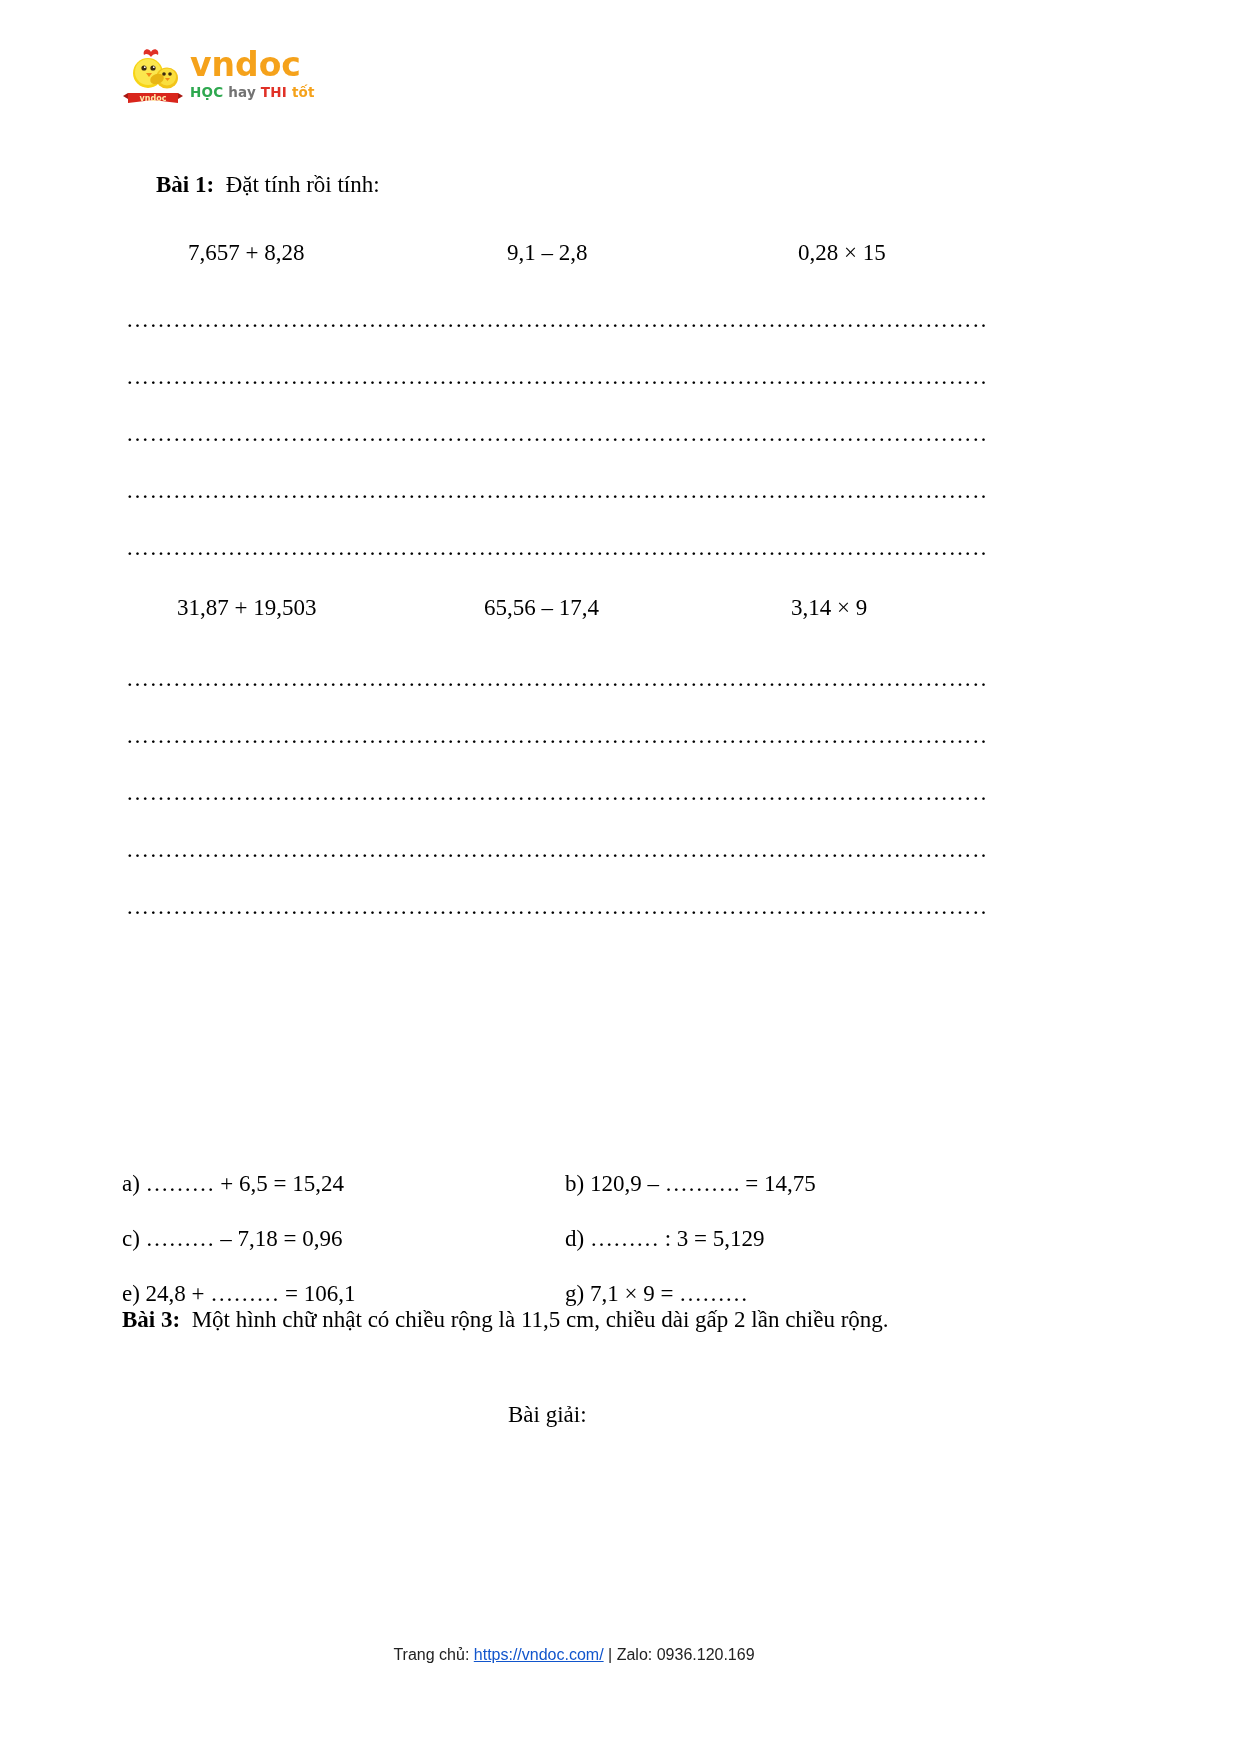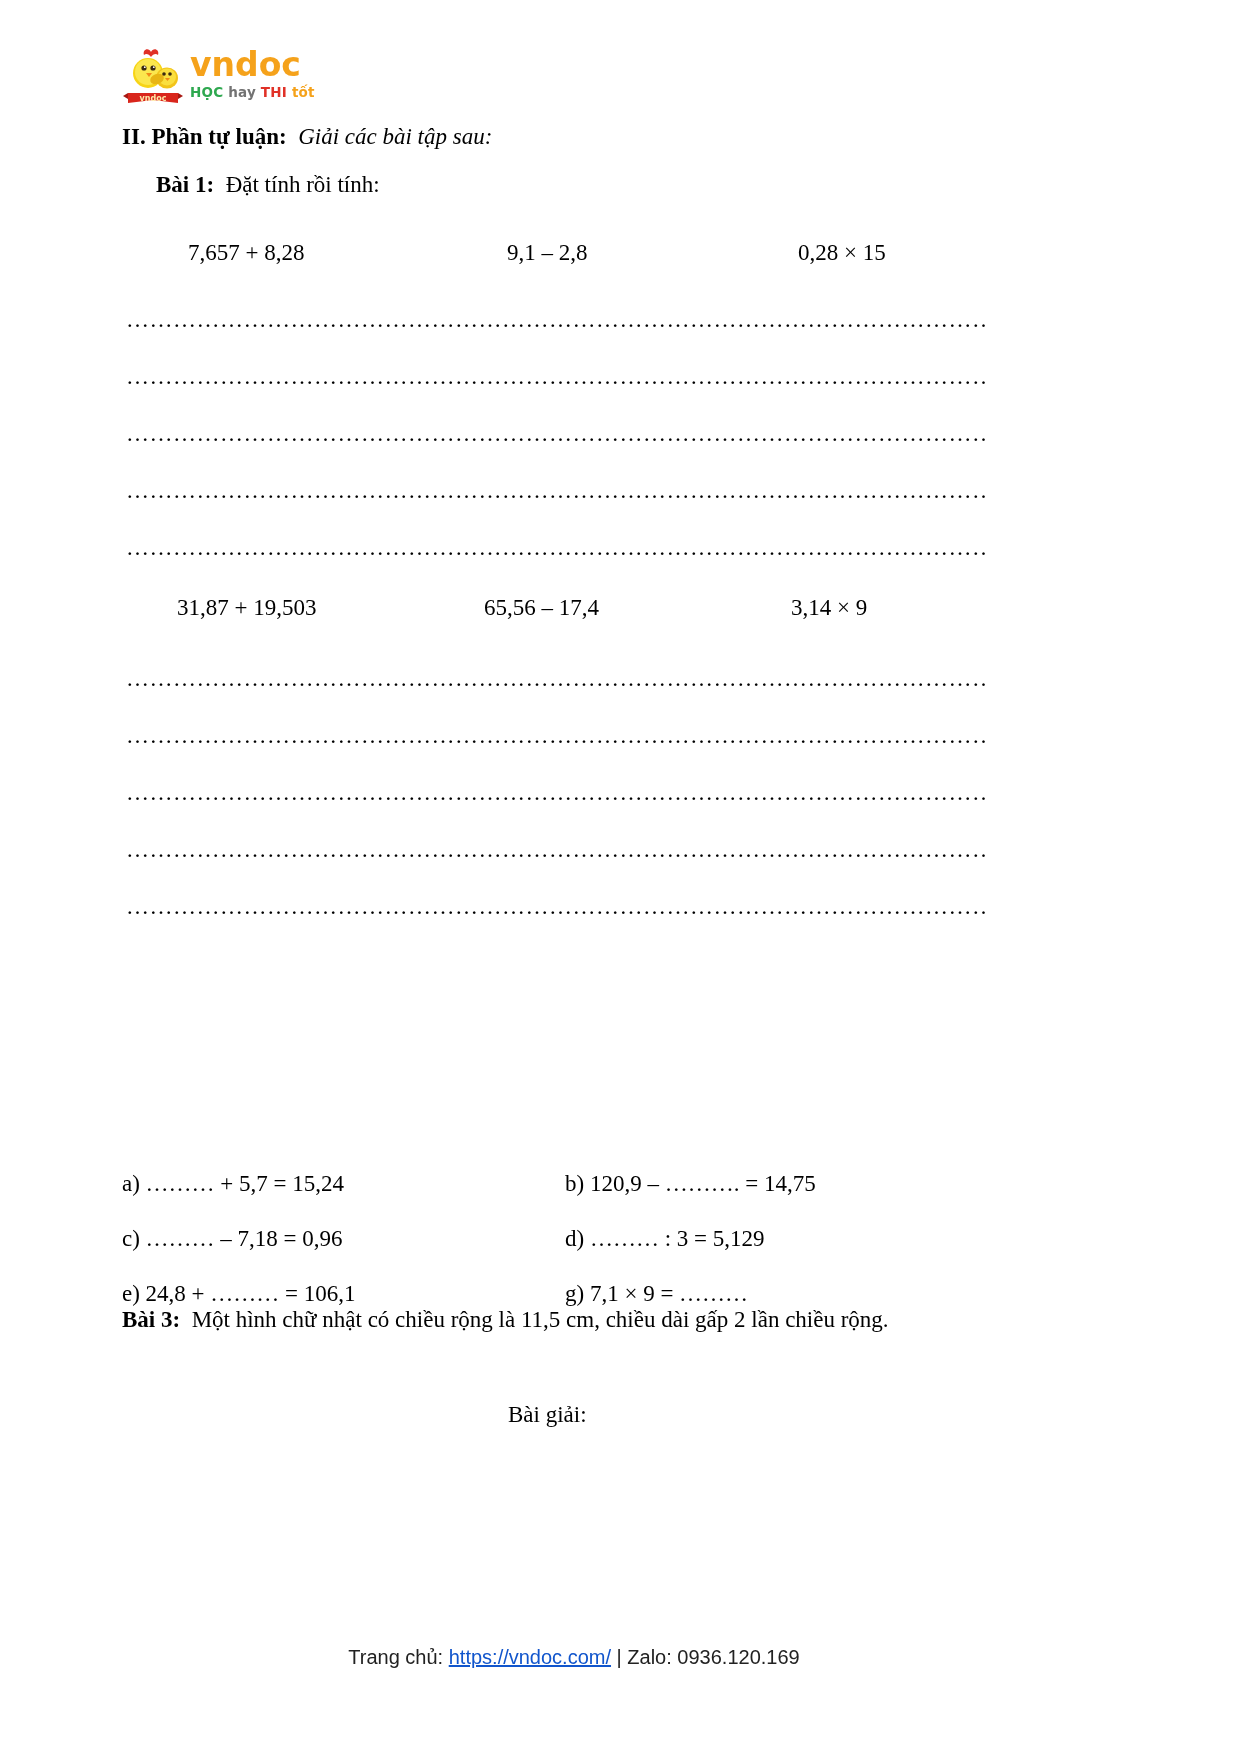--- a/index.html
+++ b/index.html
@@ -135,21 +135,21 @@
   .fib-r3 { top: 1279px; }
 
   
   .footer {
     position: absolute;
     left: 0;
     top: 1646px;
     width: 1148px;
     text-align: center;
     font-family: "Liberation Sans", sans-serif;
-    font-size: 20px;
+    font-size: 16px;
     color: #222222;
   }
   .footer a, .footer .link {
     color: #1155CC;
     text-decoration: underline;
   }
   .footer .sep { color: #222; }
 </style>
 </head>
 <body>
@@ -187,24 +187,20 @@
       </svg>
     </div>
     <div class="logo-text-block">
       <div class="logo-word">vndoc</div>
       <div class="logo-tagline">
         <span class="tag-hoc">HỌC</span><span>&nbsp;</span><span class="tag-hay">hay</span><span>&nbsp;</span><span class="tag-thi">THI</span><span>&nbsp;</span><span class="tag-tot">tốt</span>
       </div>
     </div>
   </div>
 
-  <div class="line heading-ii">
-    <span class="b">II. Phần tự luận:</span>
-    <span>&nbsp;</span><span class="i">Giải các bài tập sau:</span>
-  </div>
 
   <div class="line bai1">
     <span class="b">Bài 1:</span>
     <span>&nbsp;</span><span>Đặt tính rồi tính:</span>
   </div>
 
   <div class="expr-row expr-row-1">
     <span class="cell c1">7,657 + 8,28</span>
     <span class="cell c2">9,1 – 2,8</span>
     <span class="cell c3">0,28 × 15</span>
@@ -223,21 +219,21 @@
   </div>
 
   <div class="dots" style="top:664px">……………………………………………………………………………………………………………………………………………………</div>
   <div class="dots" style="top:721px">……………………………………………………………………………………………………………………………………………………</div>
   <div class="dots" style="top:778px">……………………………………………………………………………………………………………………………………………………</div>
   <div class="dots" style="top:835px">……………………………………………………………………………………………………………………………………………………</div>
   <div class="dots" style="top:892px">……………………………………………………………………………………………………………………………………………………</div>
 
 
   <div class="fib fib-r1">
-    <span class="col-a">a) ……… + 5,7 = 15,24</span>
+    <span class="col-a">a) ……… + 6,5 = 15,24</span>
     <span class="col-b">b) 120,9 – ………. = 14,75</span>
   </div>
   <div class="fib fib-r2">
     <span class="col-a">c) ……… – 7,18 = 0,96</span>
     <span class="col-b">d) ……… : 3 = 5,129</span>
   </div>
   <div class="fib fib-r3">
     <span class="col-a">e) 24,8 + ……… = 106,1</span>
     <span class="col-b">g) 7,1 × 9 = ………</span>
   </div>

